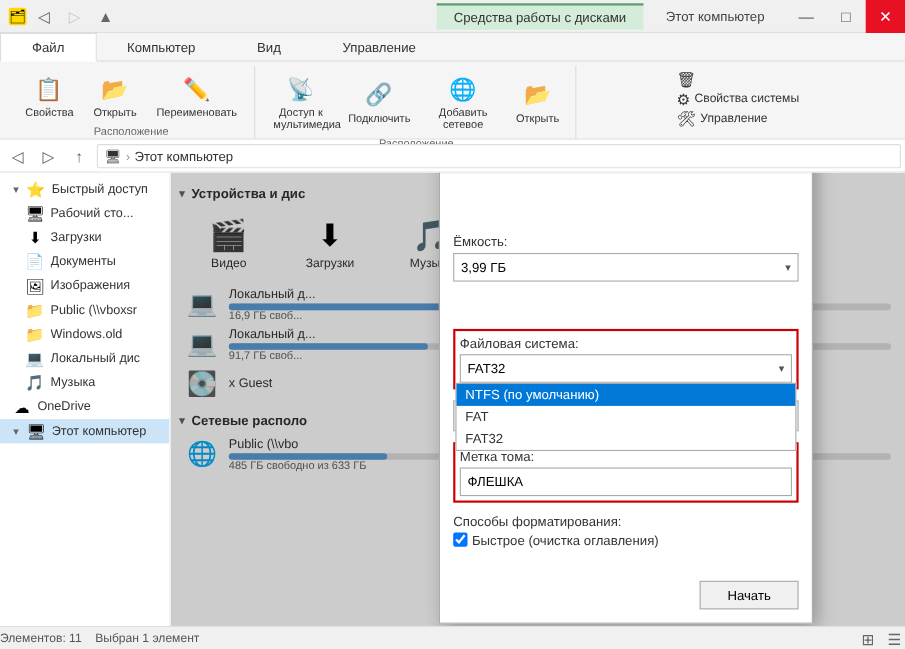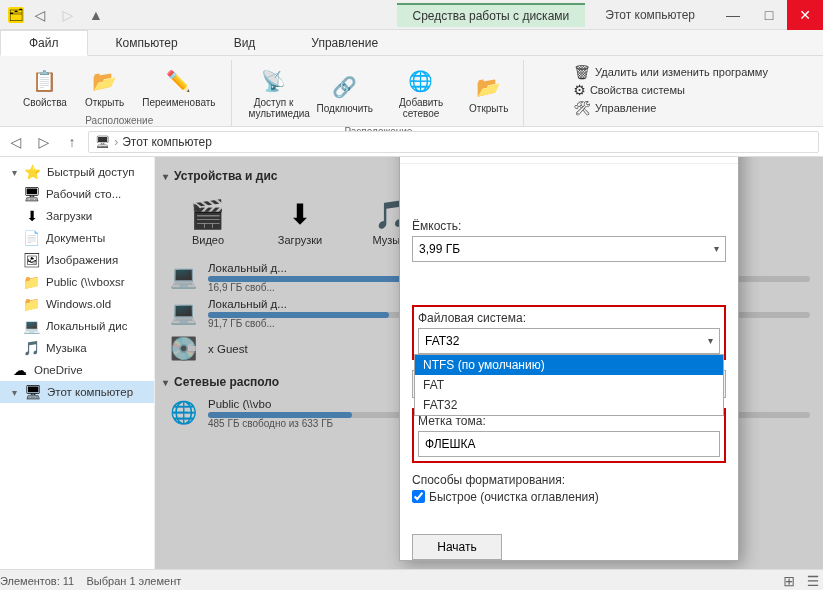--- a/index.html
+++ b/index.html
@@ -83,21 +83,21 @@
     .form-group { margin-bottom: 10px; margin-top: 43px; }
     .form-label { font-size: 12px; color: #333; margin-bottom: 3px; }
     .form-control { width: 100%; height: 26px; border: 1px solid #aaa; border-radius: 0; padding: 2px 6px; font-size: 12px; display: flex; align-items: center; justify-content: space-between; background: white; cursor: pointer; }
     .dropdown-arrow { font-size: 10px; color: #555; }
     .dropdown-options { border: 1px solid #aaa; border-top: none; background: white; position: absolute; width: 100%; left: 0; z-index: 200; }
     .dropdown-option { padding: 3px 8px; font-size: 12px; color: #333; cursor: pointer; }
     .dropdown-option.selected { background: #0078d7; color: white; }
     .restore-btn { width: 100%; padding: 6px; border: 1px solid #aaa; background: #f0f0f0; font-size: 12px; cursor: pointer; margin-bottom: 10px; }
     .format-options { margin-bottom: 10px; }
     .checkbox-label { display: flex; align-items: center; gap: 4px; font-size: 12px; color: #333; }
-    .dialog-footer { display: flex; justify-content: flex-start; gap: 8px; padding: 8px 12px 0; }
+    .dialog-footer { display: flex; justify-content: flex-end; gap: 8px; padding: 8px 12px 12px; }
     .dialog-btn { width: 90px; height: 26px; border: 1px solid #aaa; background: #f0f0f0; font-size: 12px; cursor: pointer; border-radius: 0; }
     .dialog-btn.primary { background: #f0f0f0; }
 
     
     ::-webkit-scrollbar { width: 8px; }
     ::-webkit-scrollbar-track { background: #f0f0f0; }
     ::-webkit-scrollbar-thumb { background: #c0c0c0; }
   </style>
 </head>
 <body>
@@ -165,21 +165,20 @@
           <div class="ribbon-btn-icon">📂</div>
           <div class="ribbon-btn-label">Открыть</div>
         </div>
       </div>
       <div class="ribbon-group-label">Расположение</div>
     </div>
     <div class="ribbon-group" style="border-right:none;flex:1;">
       <div class="ribbon-right">
         <div class="ribbon-right-item">
           <span style="font-size:14px;">🗑</span>
-          <span>Удалить или изменить программу</span>
         </div>
         <div class="ribbon-right-item">
           <span style="font-size:14px;">⚙</span>
           <span>Свойства системы</span>
         </div>
         <div class="ribbon-right-item">
           <span style="font-size:14px;">🛠</span>
           <span>Управление</span>
         </div>
       </div>

